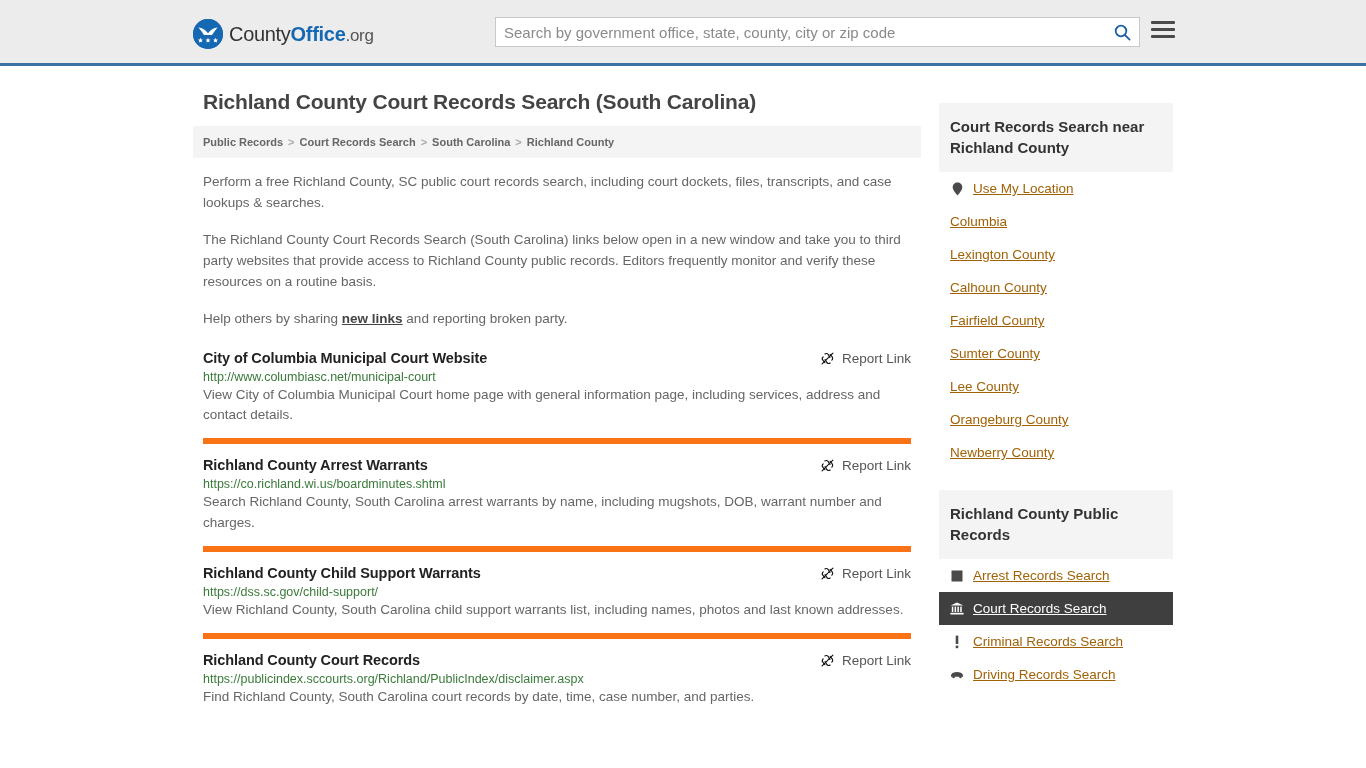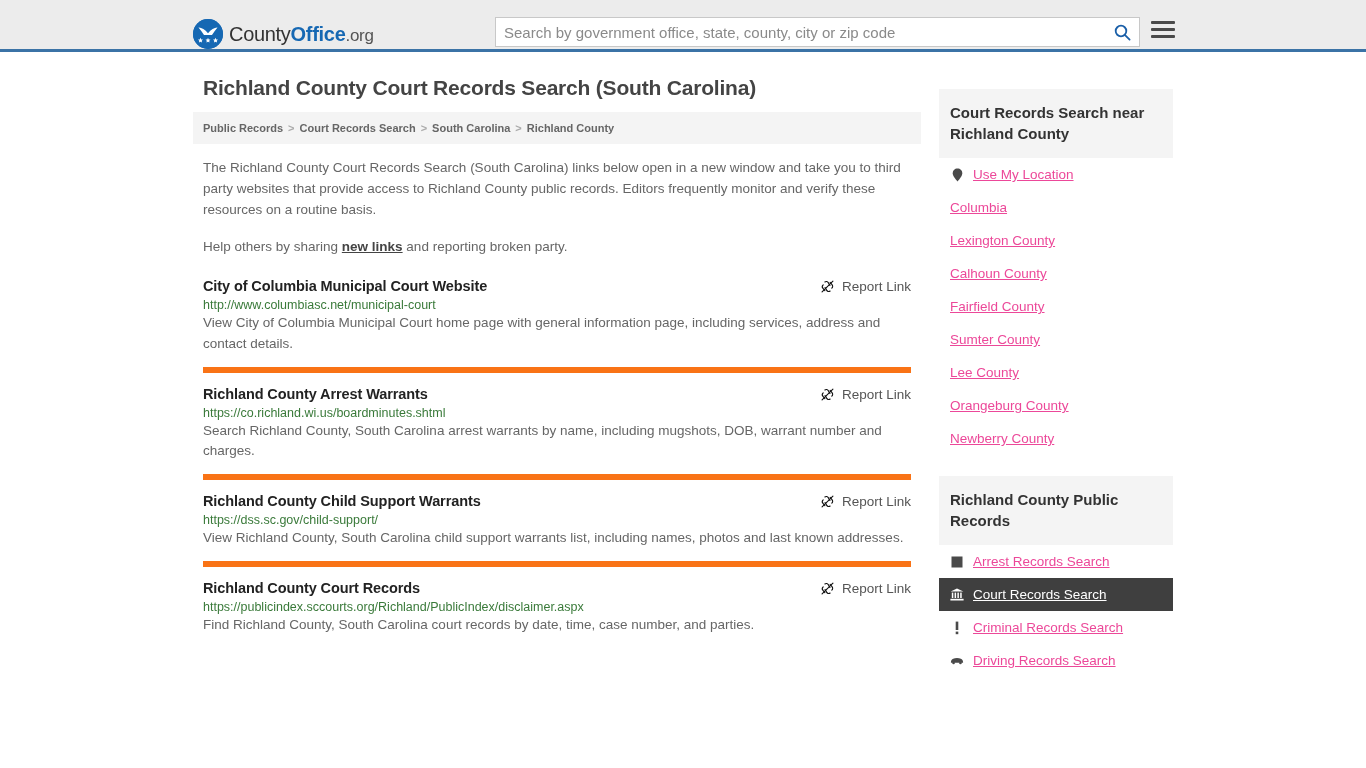--- a/index.html
+++ b/index.html
@@ -8,21 +8,21 @@
     width: 1366px; height: 768px;
     overflow: hidden;
     background: #ffffff;
     font-family: "Liberation Sans", sans-serif;
     color: #555555;
   }
 
   
   .header {
     position: relative;
-    height: 52px;
+    height: 66px;
     background: #ececec;
     border-bottom: 3px solid #3b73a6;
     display: flex;
     align-items: center;
   }
   .logo-wrap {
     position: absolute;
     left: 193px;
     top: 19px;
     display: flex;
@@ -194,21 +194,21 @@
   }
   .side-list { margin: 0; padding: 0; list-style: none; }
   .side-list li {
     display: flex;
     align-items: center;
     gap: 9px;
     padding: 9px 11px;
     font-size: 13.5px;
   }
   .side-list li a {
-    color: #ec4899;
+    color: #a16207;
     text-decoration: underline;
     cursor: pointer;
   }
   .side-list li.active {
     background: #3f3f3f;
   }
   .side-list li.active a { color: #ffffff; }
   .side-icon {
     width: 14px; height: 15px;
     flex: none;
@@ -256,20 +256,21 @@
   <div class="content-wrap">
 
     <div class="main-col">
       <h1 class="page-title">Richland County Court Records Search (South Carolina)</h1>
 
       <div class="breadcrumb">
         <a>Public Records</a><span class="sep">&gt;</span><a>Court Records Search</a><span class="sep">&gt;</span><a>South Carolina</a><span class="sep">&gt;</span><a>Richland County</a>
       </div>
 
       <div class="intro">
+        <p>Perform a free Richland County, SC public court records search, including court dockets, files, transcripts, and case lookups &amp; searches.</p>
         <p>The Richland County Court Records Search (South Carolina) links below open in a new window and take you to third party websites that provide access to Richland County public records. Editors frequently monitor and verify these resources on a routine basis.</p>
         <p><span>Help others by sharing </span><a>new links</a><span> and reporting broken party.</span></p>
       </div>
 
       <div class="results">
 
         <div class="result">
           <div class="result-head">
             <a class="result-title">City of Columbia Municipal Court Website</a>
             <div class="report-link">

